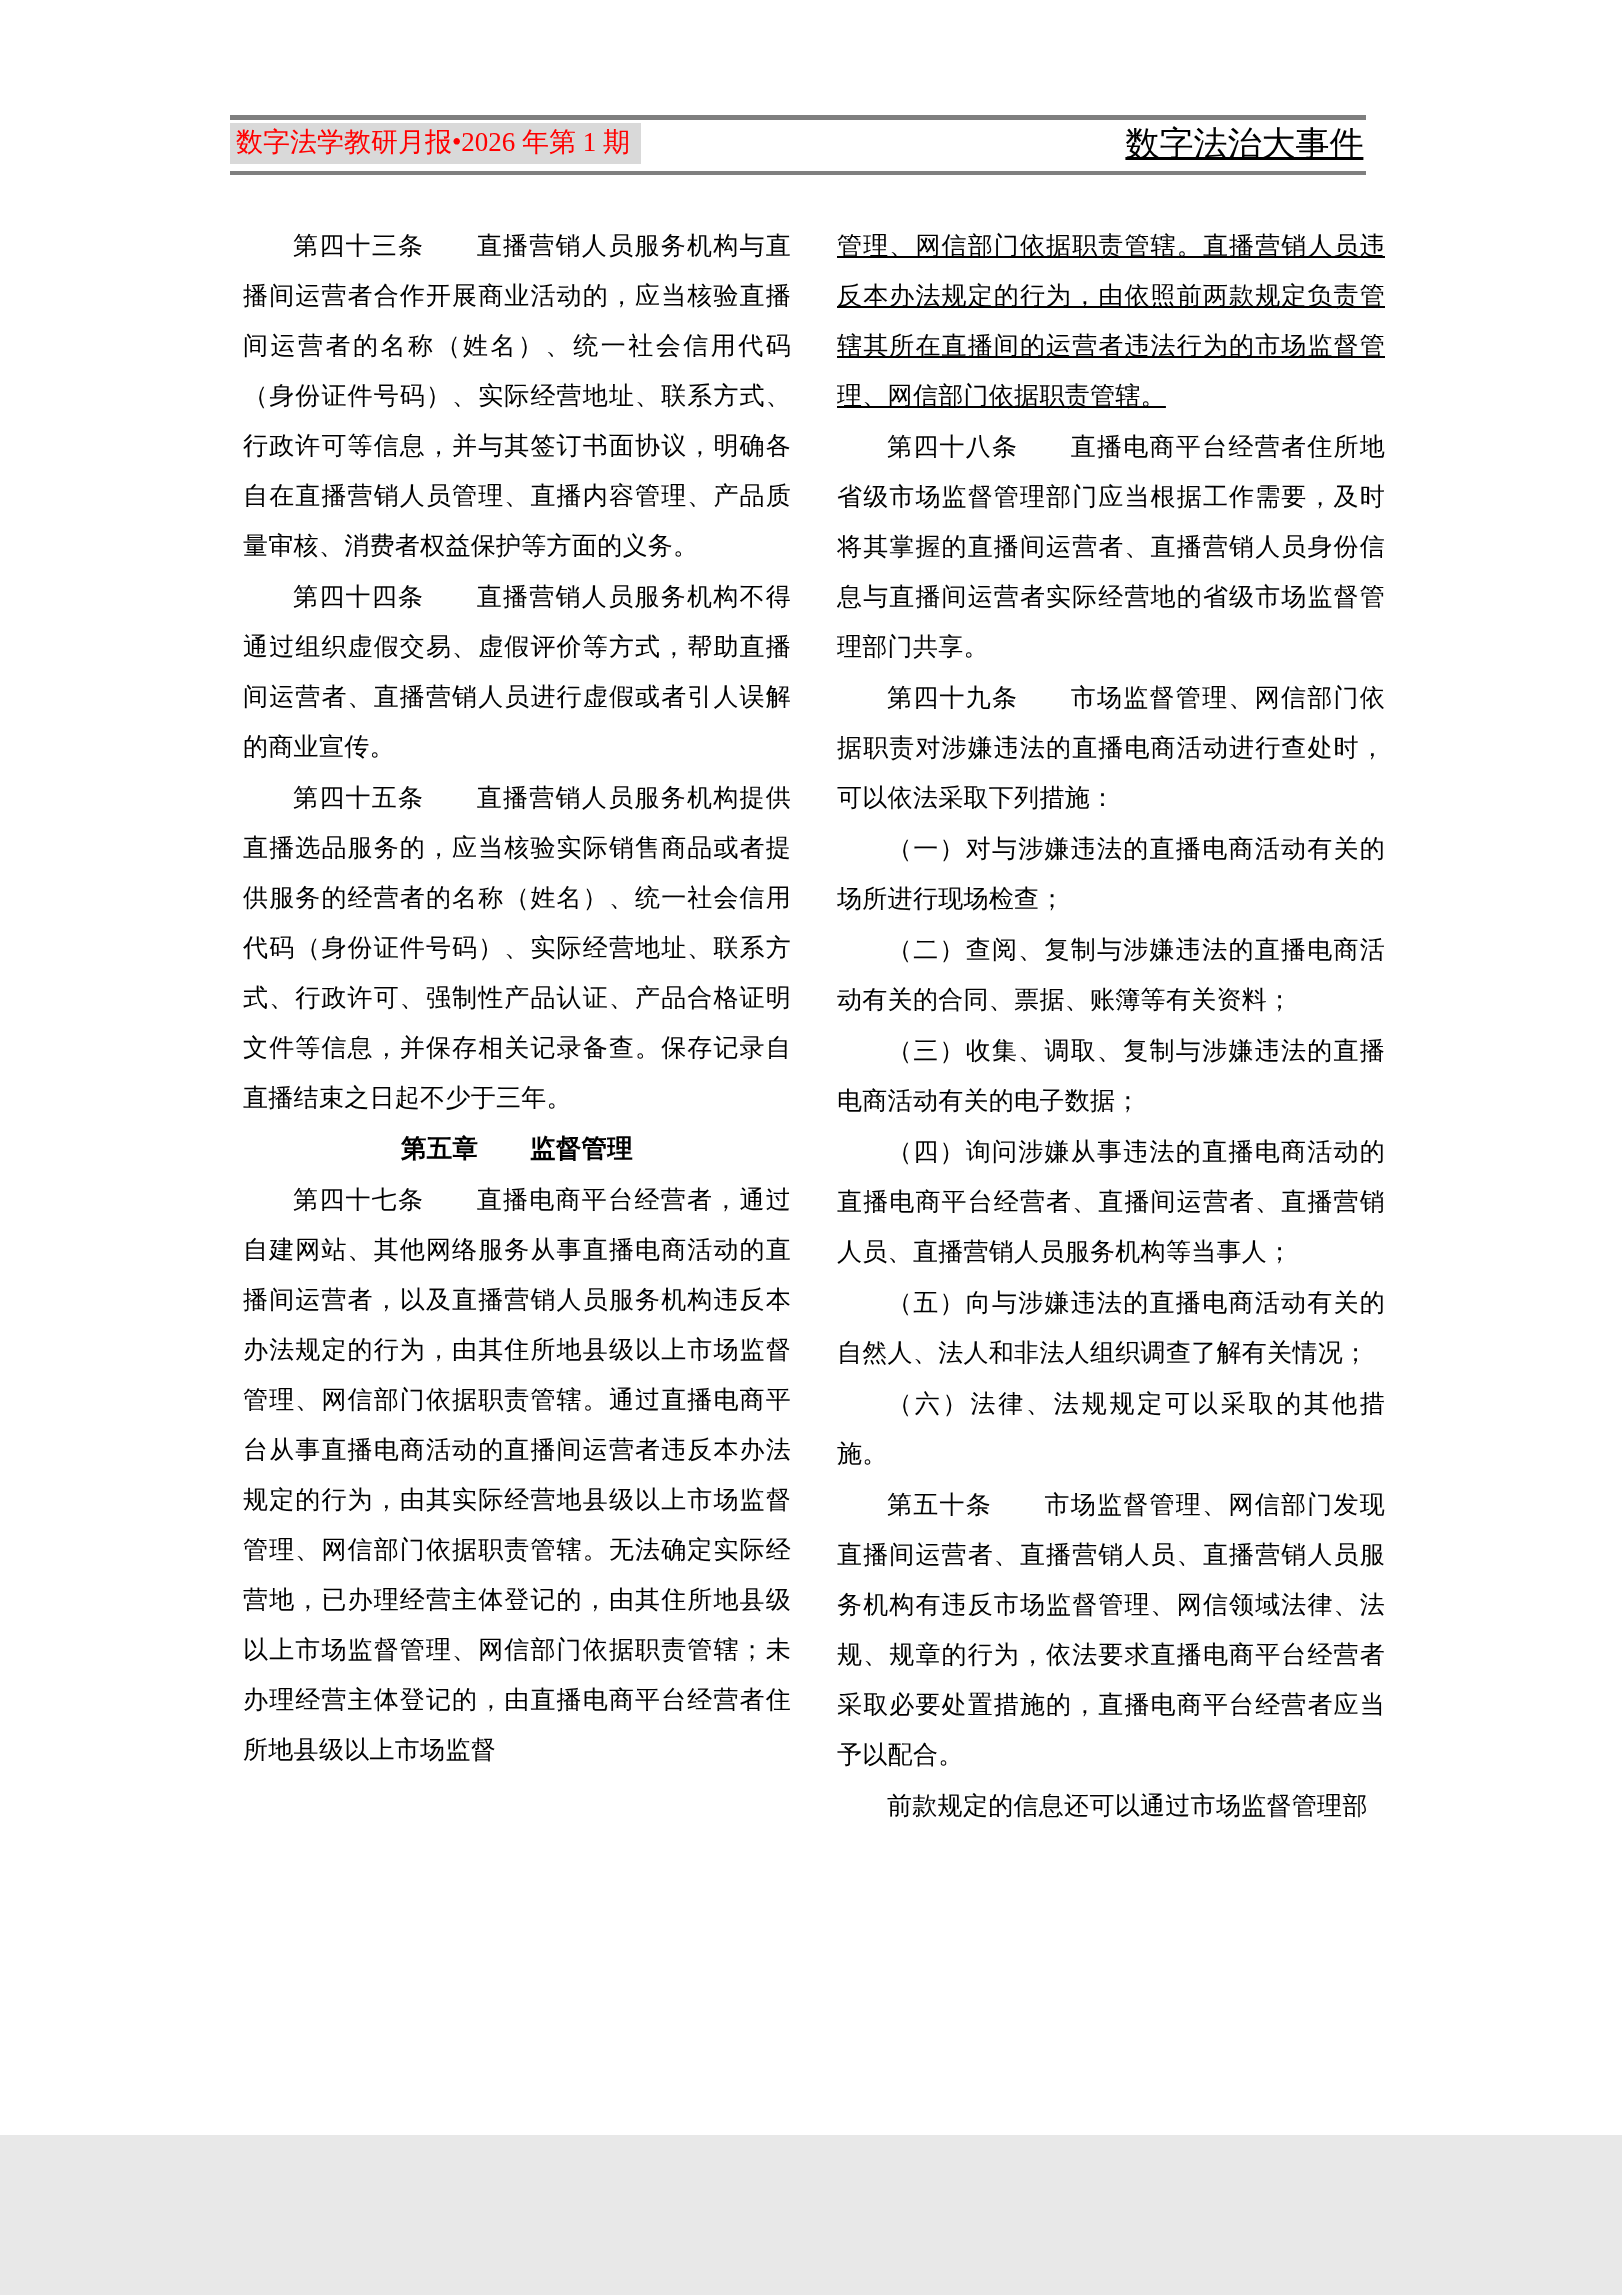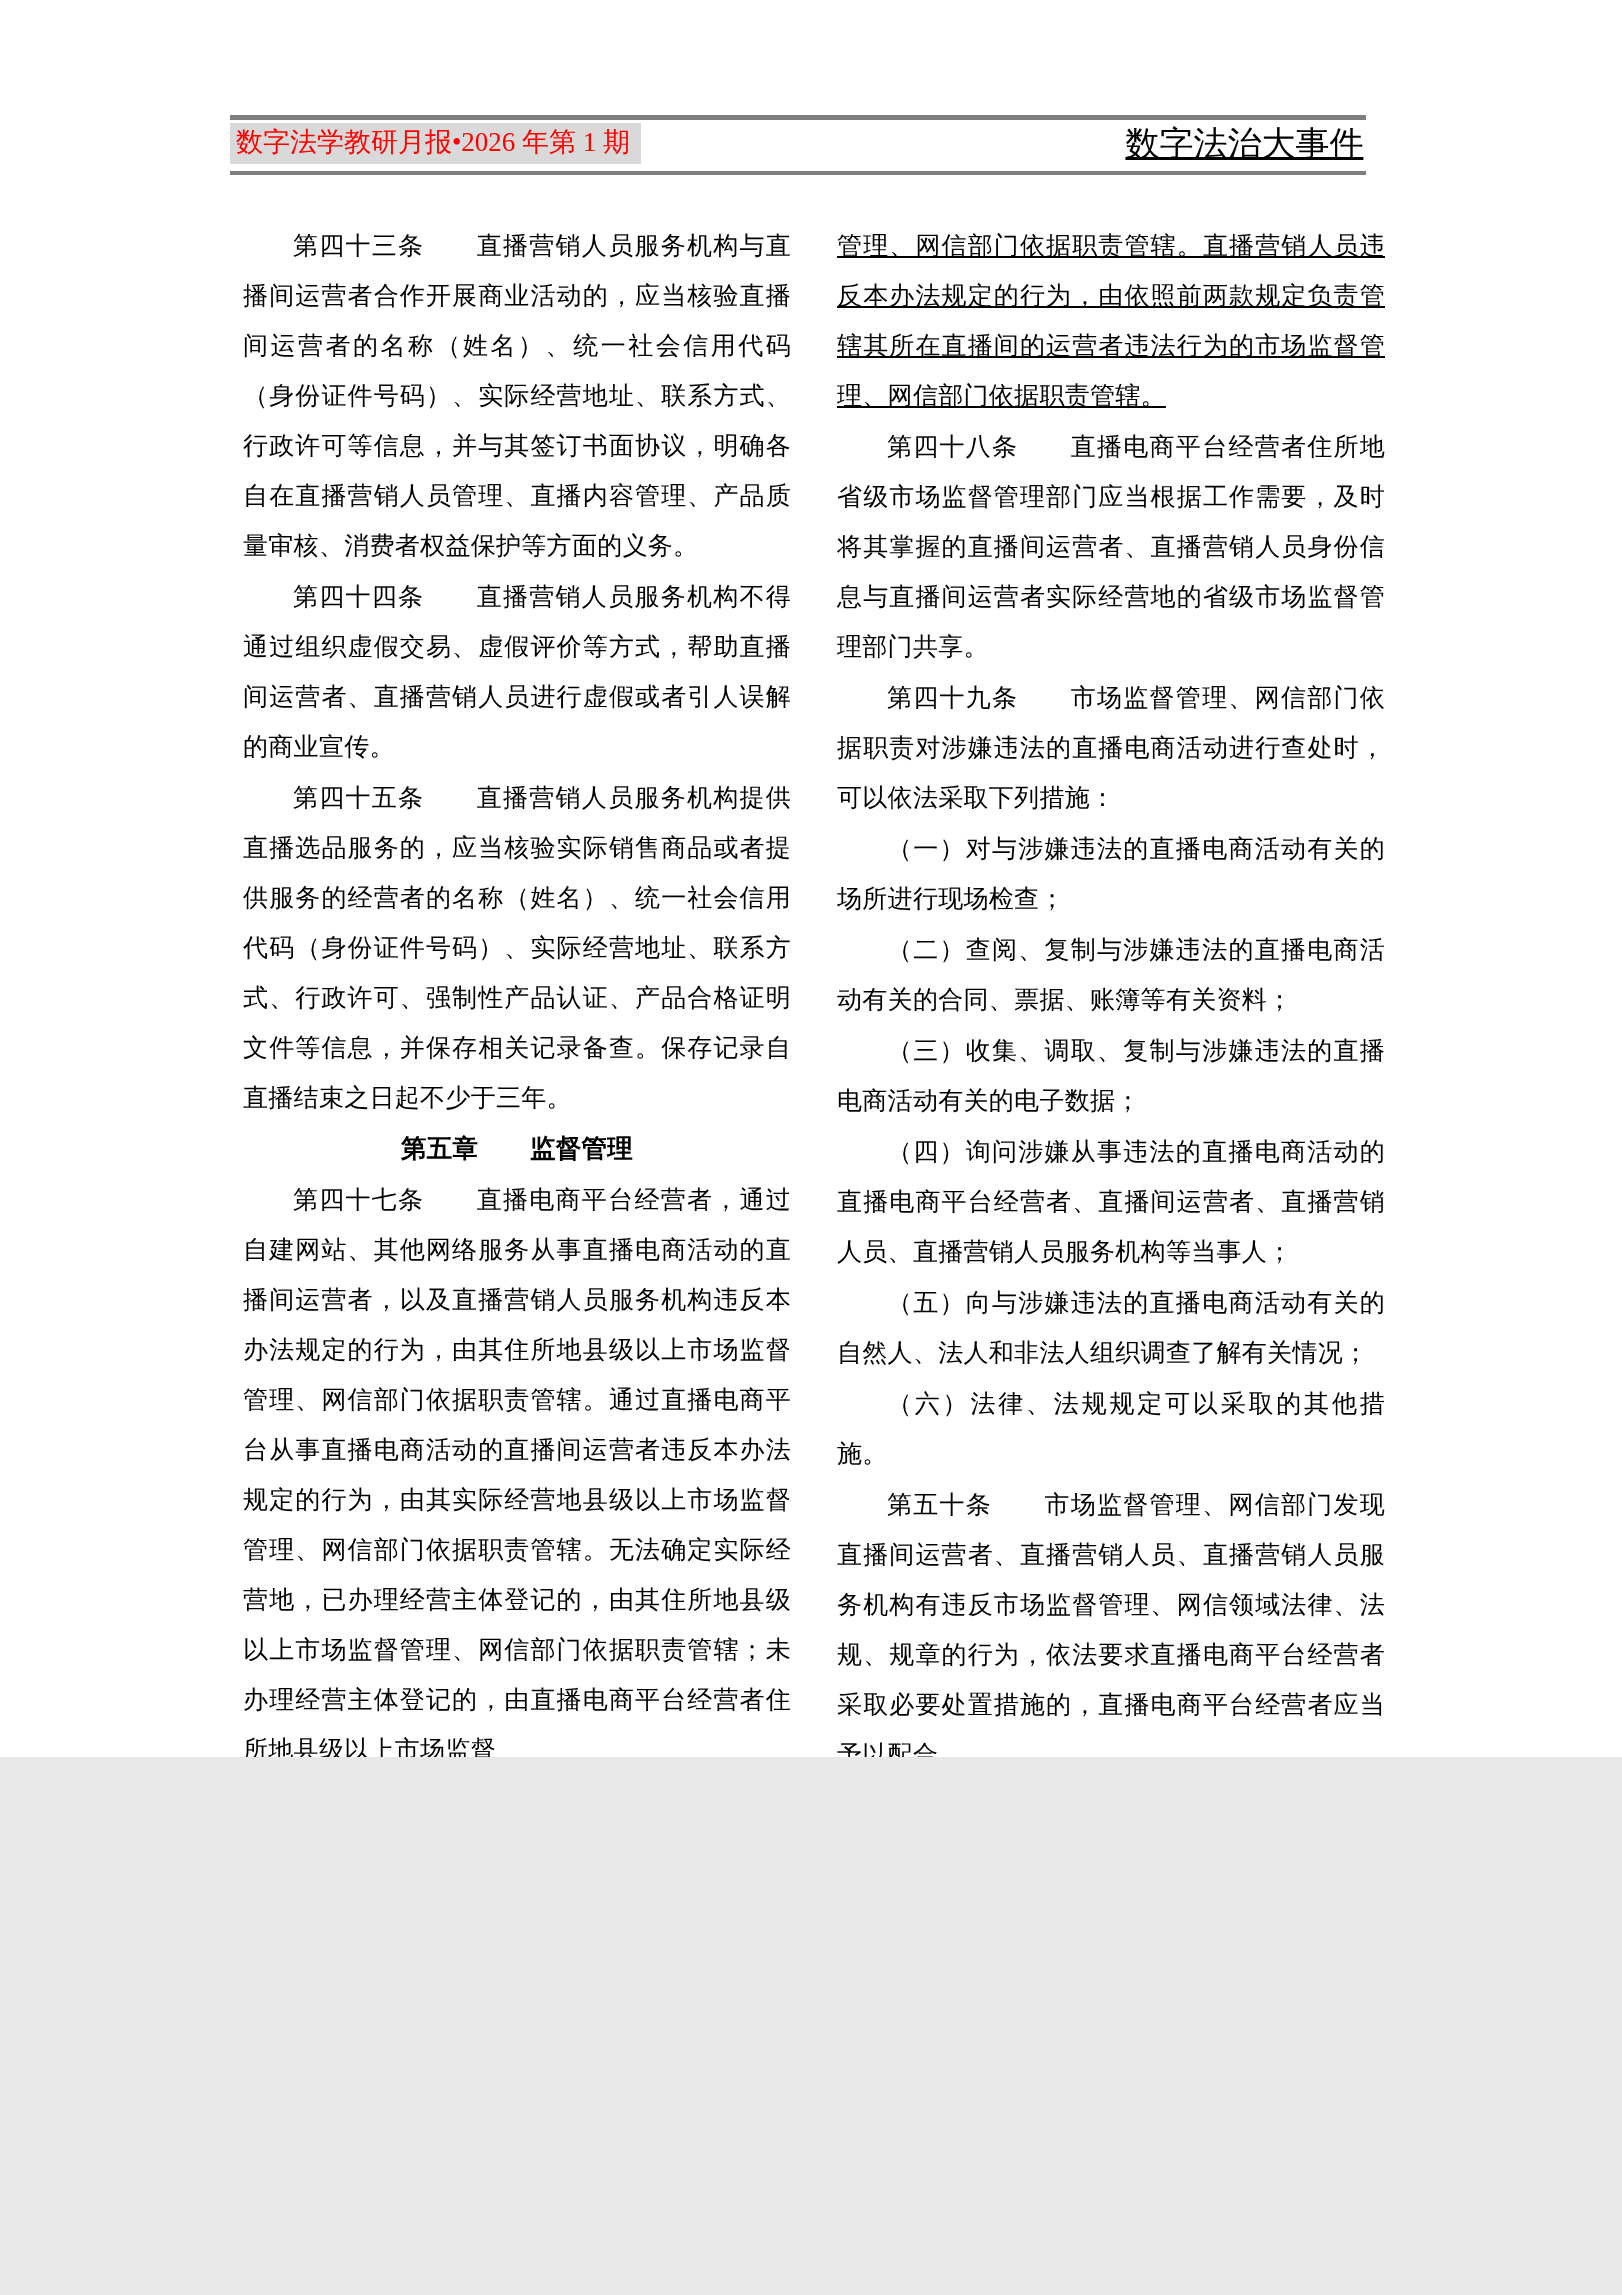--- a/index.html
+++ b/index.html
@@ -1,20 +1,20 @@
 <!DOCTYPE html>
 <html style="font-size:10.5px"><head>
 <meta charset="utf-8">
 <style>
   html, body { margin: 0; padding: 0; }
   body { background: #e8e8e8; }
   .page {
     position: relative;
     width: 1623px;
-    height: 1757px;
+    height: 2135px;
     background: #ffffff;
     font-family: "Liberation Serif", "DejaVu Serif", serif;
     color: #000000;
     overflow: hidden;
   }
   
   .rule {
     position: absolute;
     left: 230px;
     width: 1136px;

